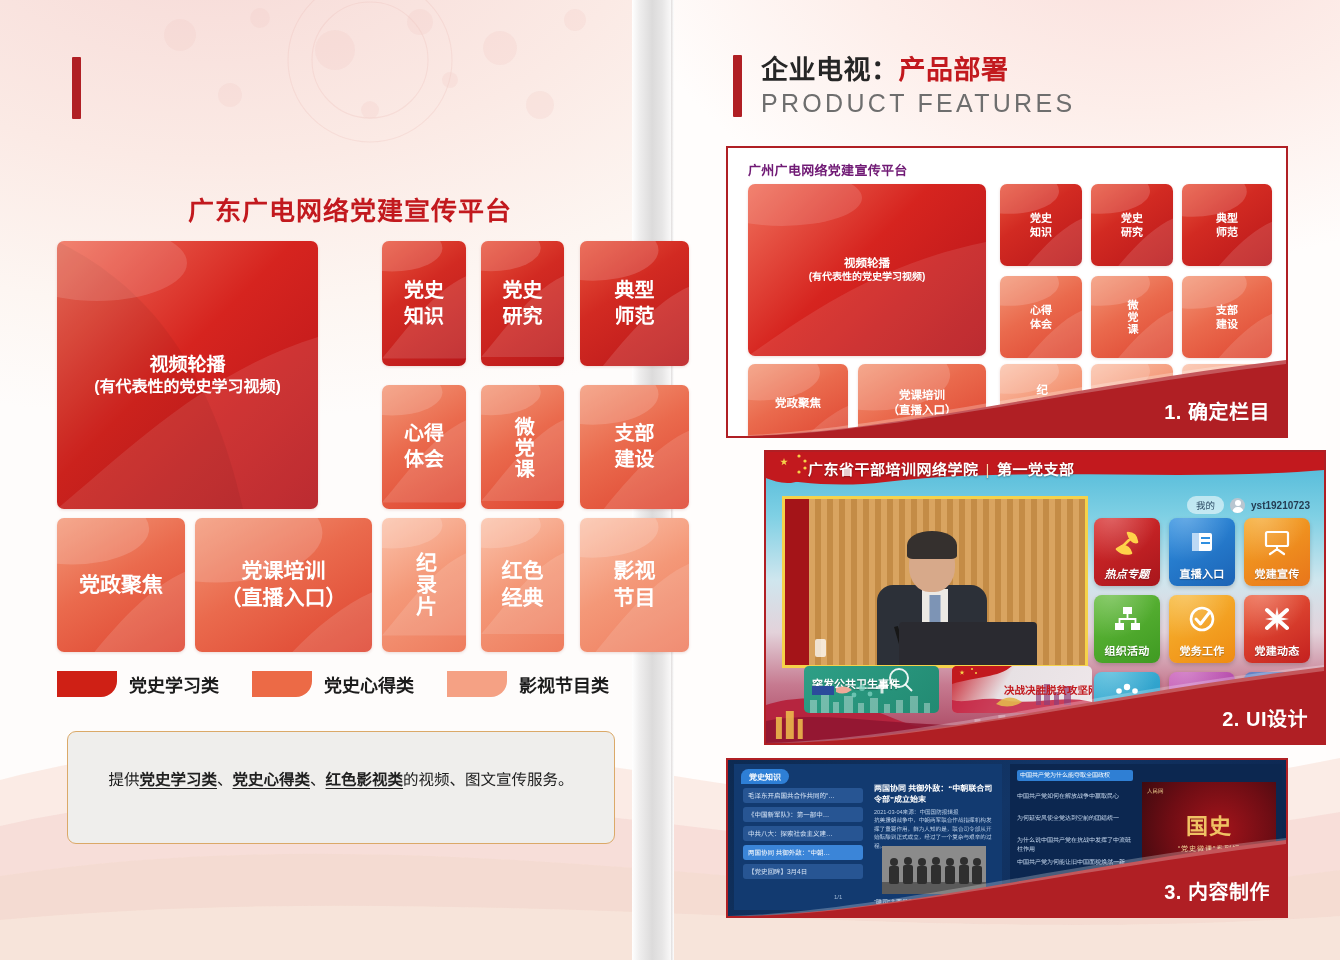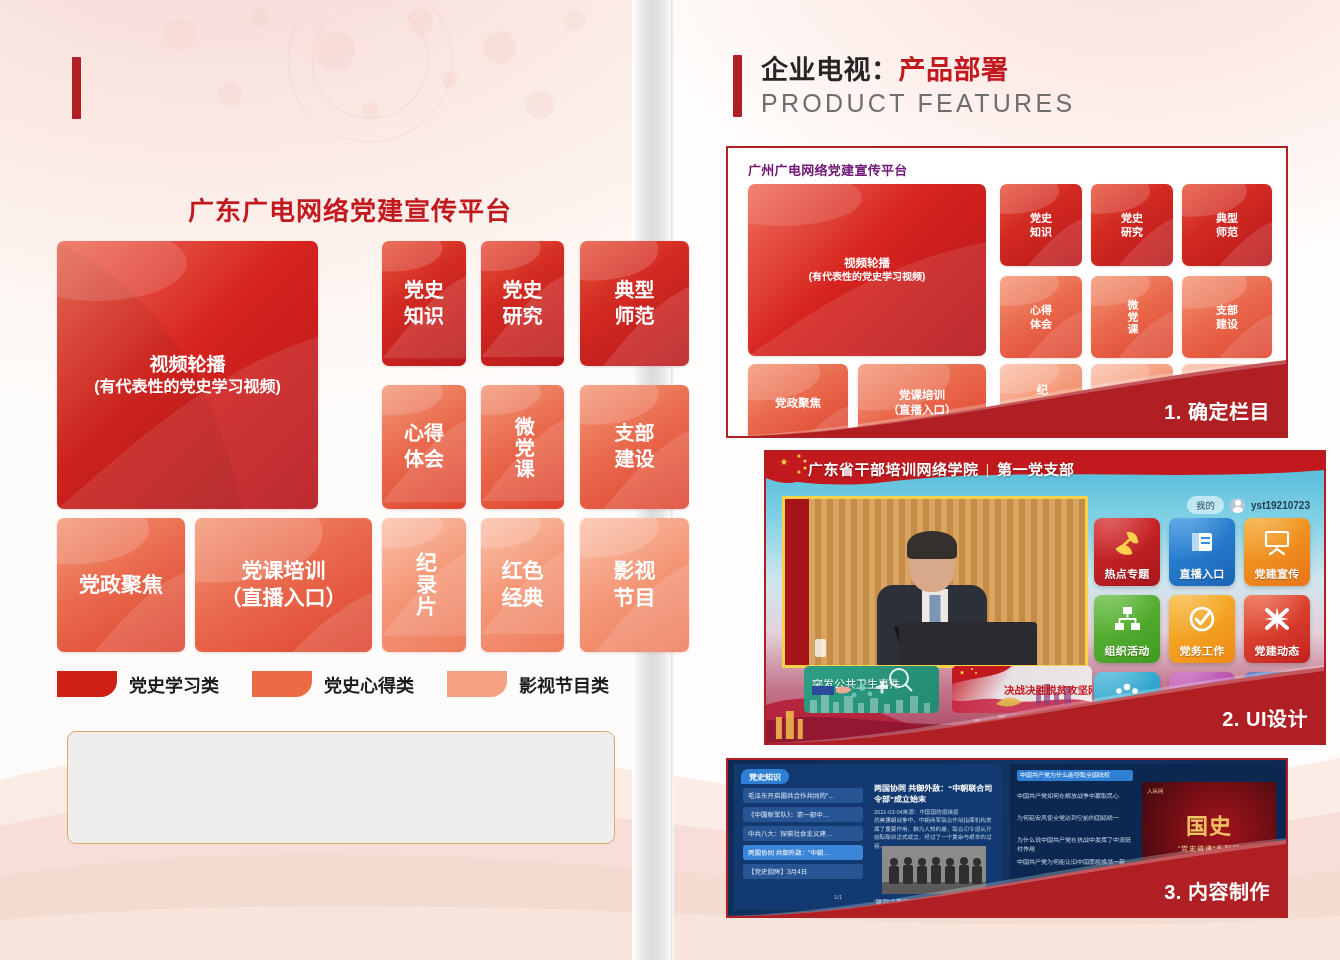--- a/index.html
+++ b/index.html
@@ -121,21 +121,21 @@
     background:#ece9e4;}
   .person-tie{position:absolute;left:50%;top:58%;width:11px;height:28%;transform:translateX(-50%);
     background:#7d94b5;}
   .mic{position:absolute;bottom:0;width:4px;height:40px;background:#171717;transform-origin:bottom;}
   #c2-glass{position:absolute;left:30px;bottom:8px;width:11px;height:18px;background:rgba(255,255,255,.75);border-radius:2px;}
 
   
   .banner{position:absolute;border-radius:5px;overflow:hidden;}
   #c2-ban1{left:38px;top:214px;width:135px;height:47px;background:linear-gradient(135deg,#2e9f86,#228a72);}
   #c2-ban2{left:186px;top:214px;width:140px;height:47px;background:linear-gradient(120deg,#c8202c 0%,#e7e1e4 38%,#efe7ea 100%);}
-  .ban-t1{position:absolute;left:8px;top:9px;font-size:11px;font-weight:normal;color:#fff;text-shadow:0 1px 1px rgba(0,0,0,.35);white-space:nowrap;}
+  .ban-t1{position:absolute;left:8px;top:9px;font-size:11px;font-weight:bold;color:#fff;text-shadow:0 1px 1px rgba(0,0,0,.35);white-space:nowrap;}
   .ban-t2{position:absolute;left:52px;top:16px;font-size:10.5px;font-weight:bold;color:#c2191e;white-space:nowrap;}
   #c2-bottom{position:absolute;left:0;bottom:0;width:100%;height:58px;}
 
   
   #c2-apps{position:absolute;left:328px;top:44px;width:222px;height:240px;}
   #c2-user{position:absolute;right:6px;top:0;display:flex;align-items:center;gap:6px;z-index:9;}
   .chip{background:rgba(255,255,255,.55);border-radius:9px;padding:2px 9px;font-size:9.5px;color:#2c4a63;}
   .avatar{width:15px;height:15px;border-radius:50%;background:#b9c6d0;position:relative;overflow:hidden;}
   .avatar::before{content:"";position:absolute;left:50%;top:2.5px;width:6px;height:6px;border-radius:50%;background:#fff;transform:translateX(-50%);}
   .avatar::after{content:"";position:absolute;left:50%;top:9px;width:11px;height:8px;border-radius:5px 5px 0 0;background:#fff;transform:translateX(-50%);}
@@ -351,20 +351,23 @@
       <span class="sw" style="background:linear-gradient(110deg,#ec6a46 0%,#ec6a46 55%,#ec6a46 100%);"></span>
     <span class="tx">党史心得类</span>
     </div>
     <div class="lg" style="left: 390px;">
       <span class="sw" style="background:linear-gradient(110deg,#f5a184 0%,#f5a184 55%,#f5a184 100%);"></span>
     <span class="tx">影视节目类</span>
     </div>
   </div>
 
 <div id="note">
+  <div class="ln l2">
+    <span>提供</span><span class="ul">党史学习类</span><span>、</span><span class="ul">党史心得类</span><span>、</span><span class="ul">红色影视类</span><span>的视频、图文宣传服务。</span>
+  </div>
 </div>
 
 <div class="hdr" id="hdr-right">
   <div class="bar"></div>
   <div>
     <div class="tt1"><span>企业电视：</span><em>产品部署</em></div>
     <div class="tt2">PRODUCT FEATURES</div>
   </div>
 </div>
 
@@ -595,21 +598,21 @@
     <div class="ban-t2">决战决胜脱贫攻坚网上专题班</div>
   </div>
 
   <div id="c2-apps">
     <div id="c2-user">
       <span class="chip">我的</span>
       <span class="avatar"></span>
       <span id="c2-uname">yst19210723</span>
     </div>
     <div class="appgrid">
-        <div class="app" style="background: linear-gradient(150deg, rgb(216, 43, 43) 0%, rgb(168, 22, 28) 100%);">
+        <div class="app" style="background: linear-gradient(150deg, rgb(216, 43, 43) 0%, rgb(168, 22, 28) 100%); font-style: italic;">
           <span class="gl"></span>
     <svg class="ico" viewBox="0 0 30 30">
             <path d="M6 24 L22 8 M16 6 q8 0 9 9 q-6 1 -9 -9 Z M5 22 q6 6 14 4 q-2 -7 -9 -7 Z" stroke="#ffd24a" stroke-width="2.6" fill="#ffd24a" stroke-linejoin="round"></path>
           </svg>
     <span class="nm">热点专题</span>
         </div>
         <div class="app" style="background: linear-gradient(150deg, rgb(47, 143, 224) 0%, rgb(27, 99, 181) 100%);">
           <span class="gl"></span>
     <svg class="ico" viewBox="0 0 30 30">
             <rect x="5" y="6" width="20" height="18" rx="2" fill="#fff"></rect>

